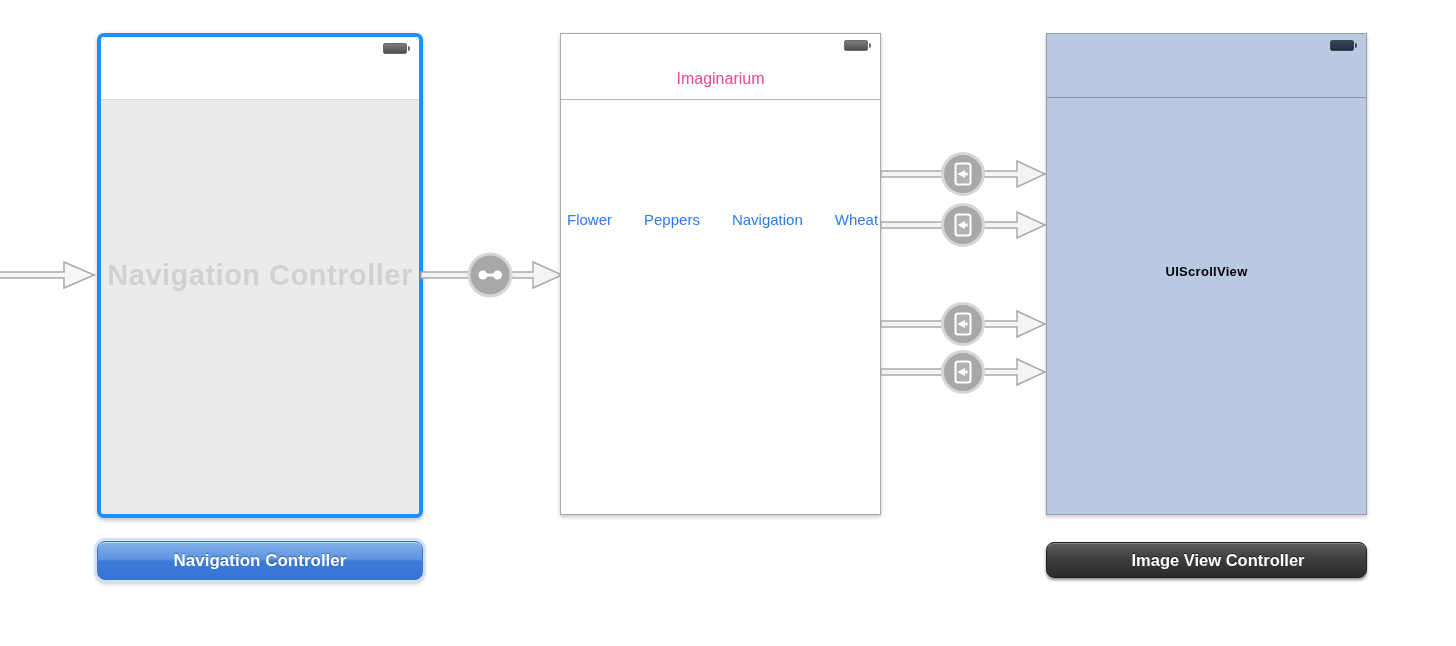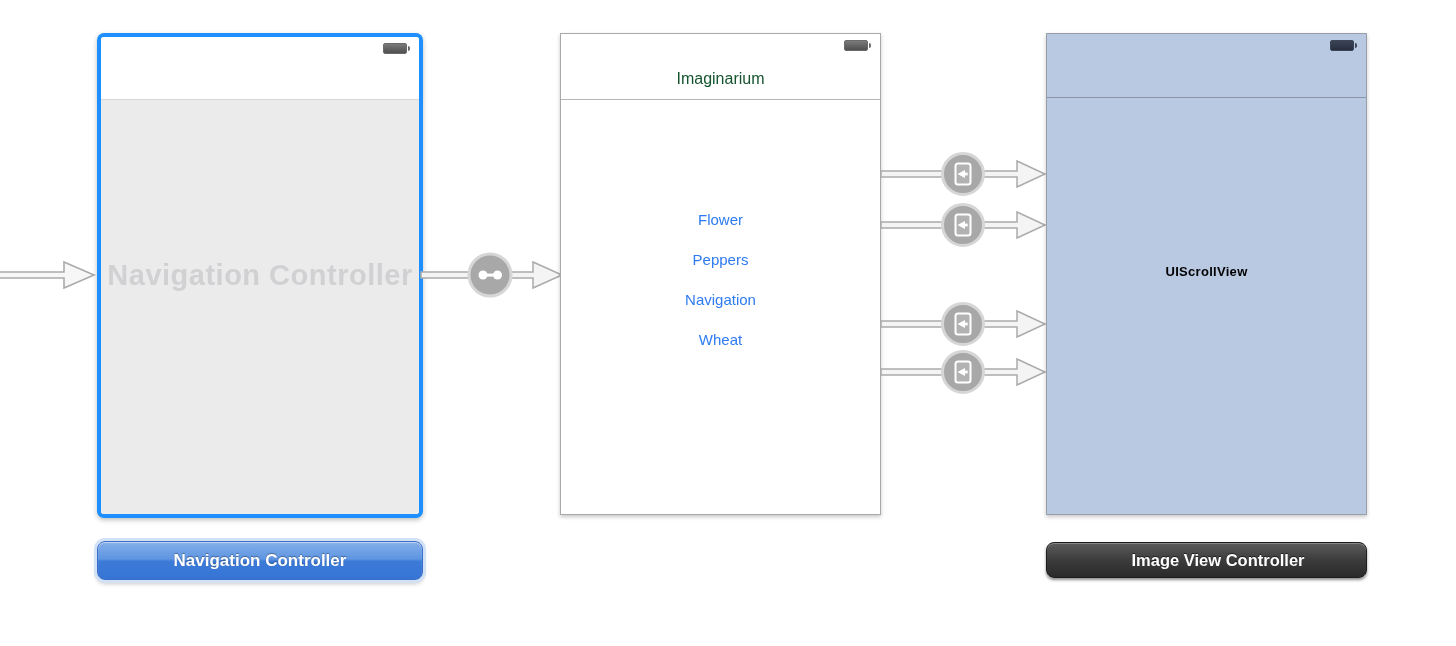--- a/index.html
+++ b/index.html
@@ -32,25 +32,25 @@
     left:560px;top:33px;width:321px;height:482px;
     border:1px solid #a9a9a9;background:#ffffff;
     box-shadow:0 2px 4px rgba(0,0,0,0.22);
   }
   .vc-scene .navbar{
     position:absolute;left:0;top:0;right:0;height:65px;background:#ffffff;
     border-bottom:1px solid #b5b5b5;
   }
   .vc-title{
     position:absolute;left:0;right:0;top:36px;text-align:center;
-    font-size:16px;font-weight:500;color:#14532d;
+    font-size:16px;font-weight:500;color:#ec4899;
   }
   .cells{
     position:absolute;left:0;right:0;top:176px;
-    display:flex;flex-direction:column;gap:20px;align-items:center;
+    display:flex;flex-direction:row;gap:20px;align-items:center;
   }
   .cell-link{
     font-size:15px;color:#2e7bf0;line-height:18px;cursor:pointer;background:none;border:none;
     font-family:"Liberation Sans",sans-serif;
   }
   .ivc-scene{
     left:1046px;top:33px;width:321px;height:482px;
     border:1px solid #999fa8;background:#b9c9e2;
     box-shadow:0 2px 4px rgba(0,0,0,0.22);
   }

